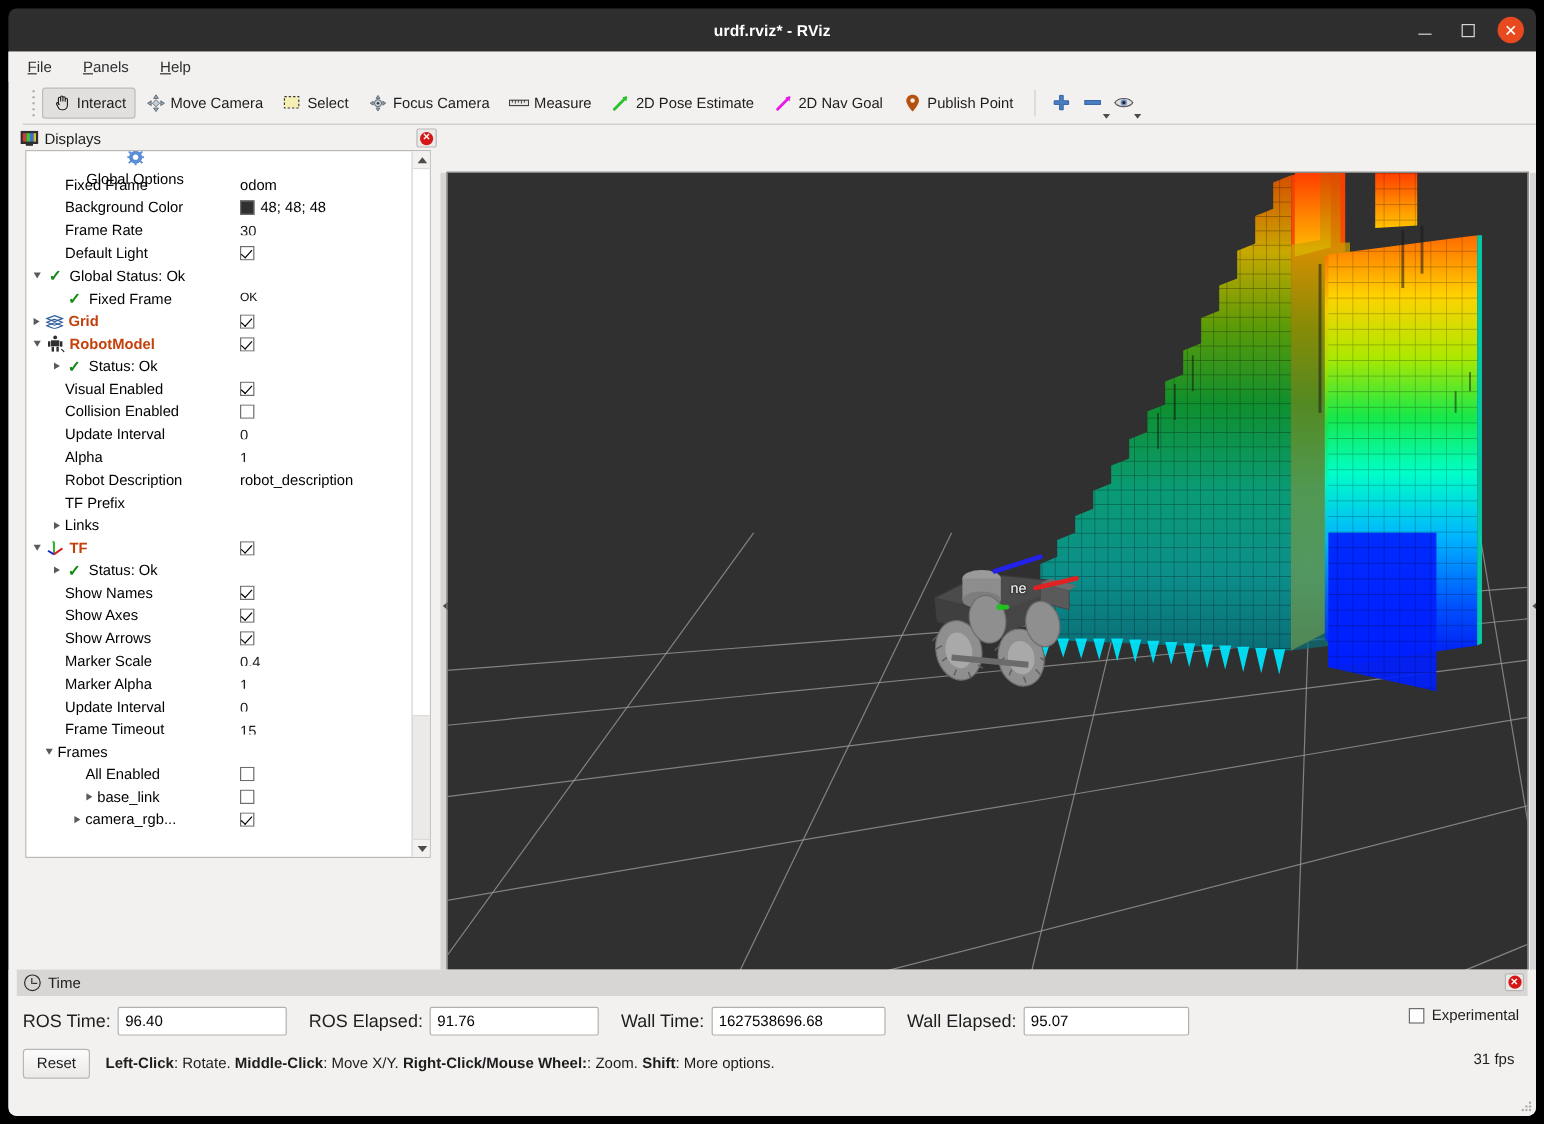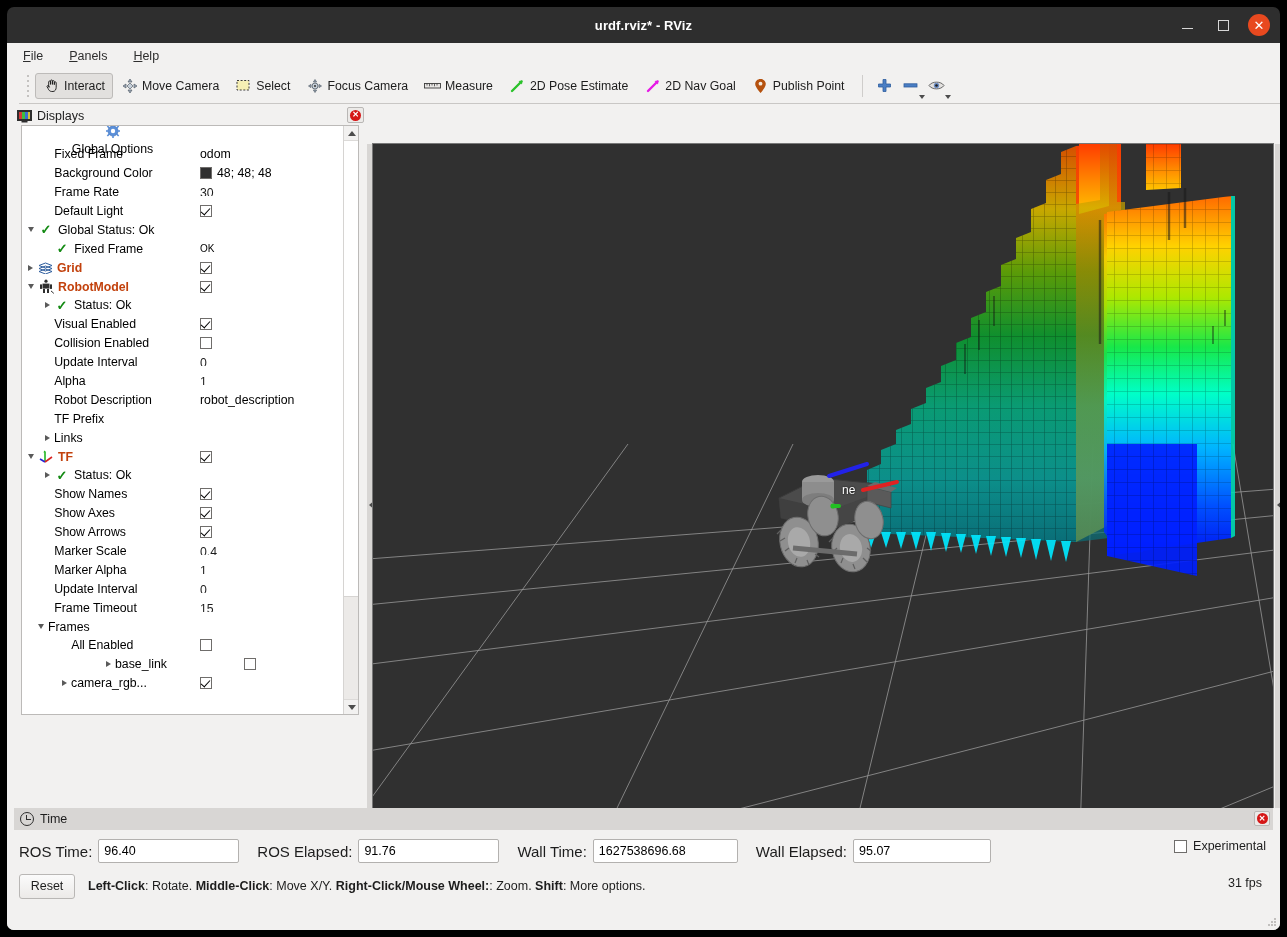--- a/index.html
+++ b/index.html
@@ -851,21 +851,21 @@
             <div class="trow">
               <div class="tname" style="padding-left: 40px;">
                 <span class="arrow-spacer"></span>
                 <span class="tlabel">All Enabled</span>
               </div>
               <div class="tval">
                 <span class="tcheck"></span>
               </div>
             </div>
             <div class="trow">
-              <div class="tname" style="padding-left: 40px; margin-left: 44px;">
+              <div class="tname" style="padding-left: 50px;">
                 <span class="arrow-r"></span>
                 <span class="tlabel">base_link</span>
               </div>
               <div class="tval">
                 <span class="tcheck"></span>
               </div>
             </div>
             <div class="trow">
               <div class="tname" style="padding-left: 40px;">
                 <span class="arrow-r"></span>

